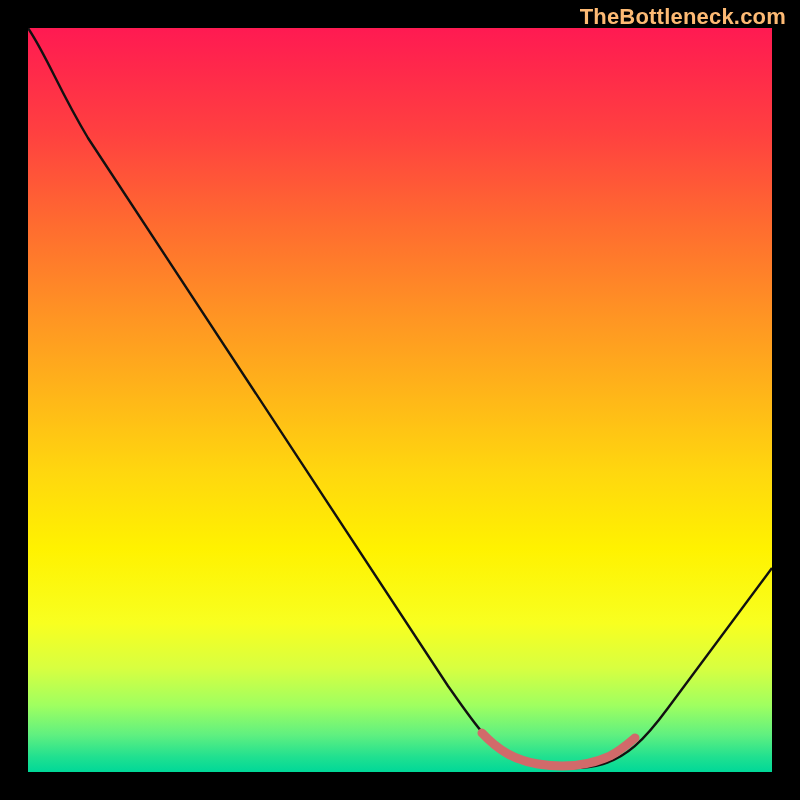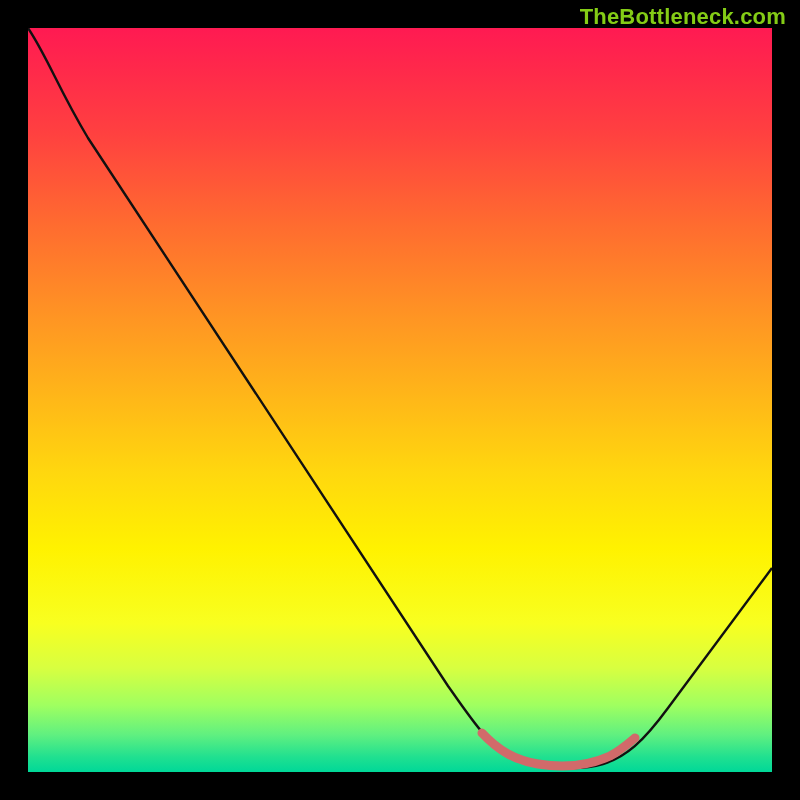--- a/index.html
+++ b/index.html
@@ -14,21 +14,21 @@
   .frame {
     position: relative;
     width: 800px;
     height: 800px;
     background: #000;
   }
   .watermark {
     position: absolute;
     top: 4px;
     right: 14px;
-    color: #84cc16;
+    color: #fdba74;
     font-size: 22px;
     font-weight: 600;
     letter-spacing: 0.2px;
     z-index: 10;
   }
   .plot {
     position: absolute;
     left: 28px;
     top: 28px;
     width: 744px;

